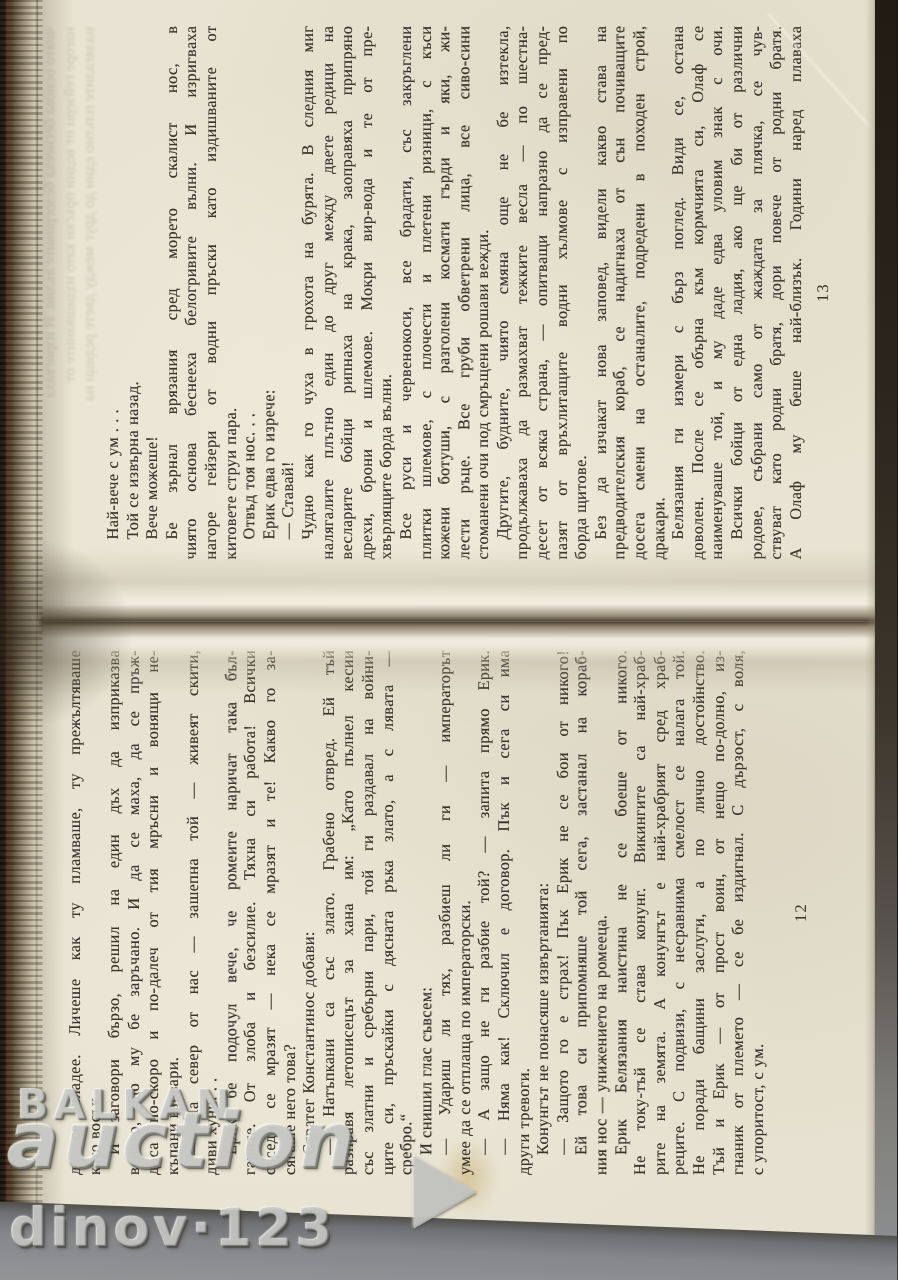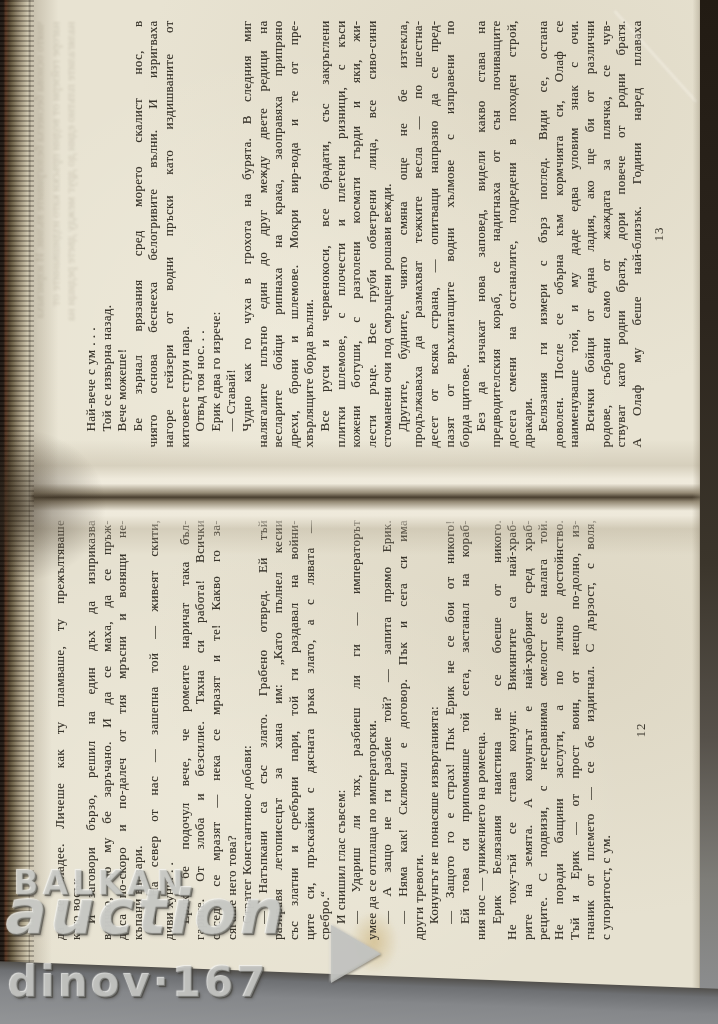--- a/index.html
+++ b/index.html
@@ -180,15 +180,15 @@
   </div>
 
   <div id="left-band"></div>
   <div id="right-band"></div>
   <div id="spine-shadow"></div>
   <div id="gray-surface"></div>
 
   <div class="wm" id="wm-top">BALKAN</div>
   <div class="wm" id="wm-main">auction</div>
   <div id="wm-arrow"></div>
-  <div class="wm" id="wm-user">dinov·167</div>
+  <div class="wm" id="wm-user">dinov·123</div>
 
 </div>
 
 </body></html>

